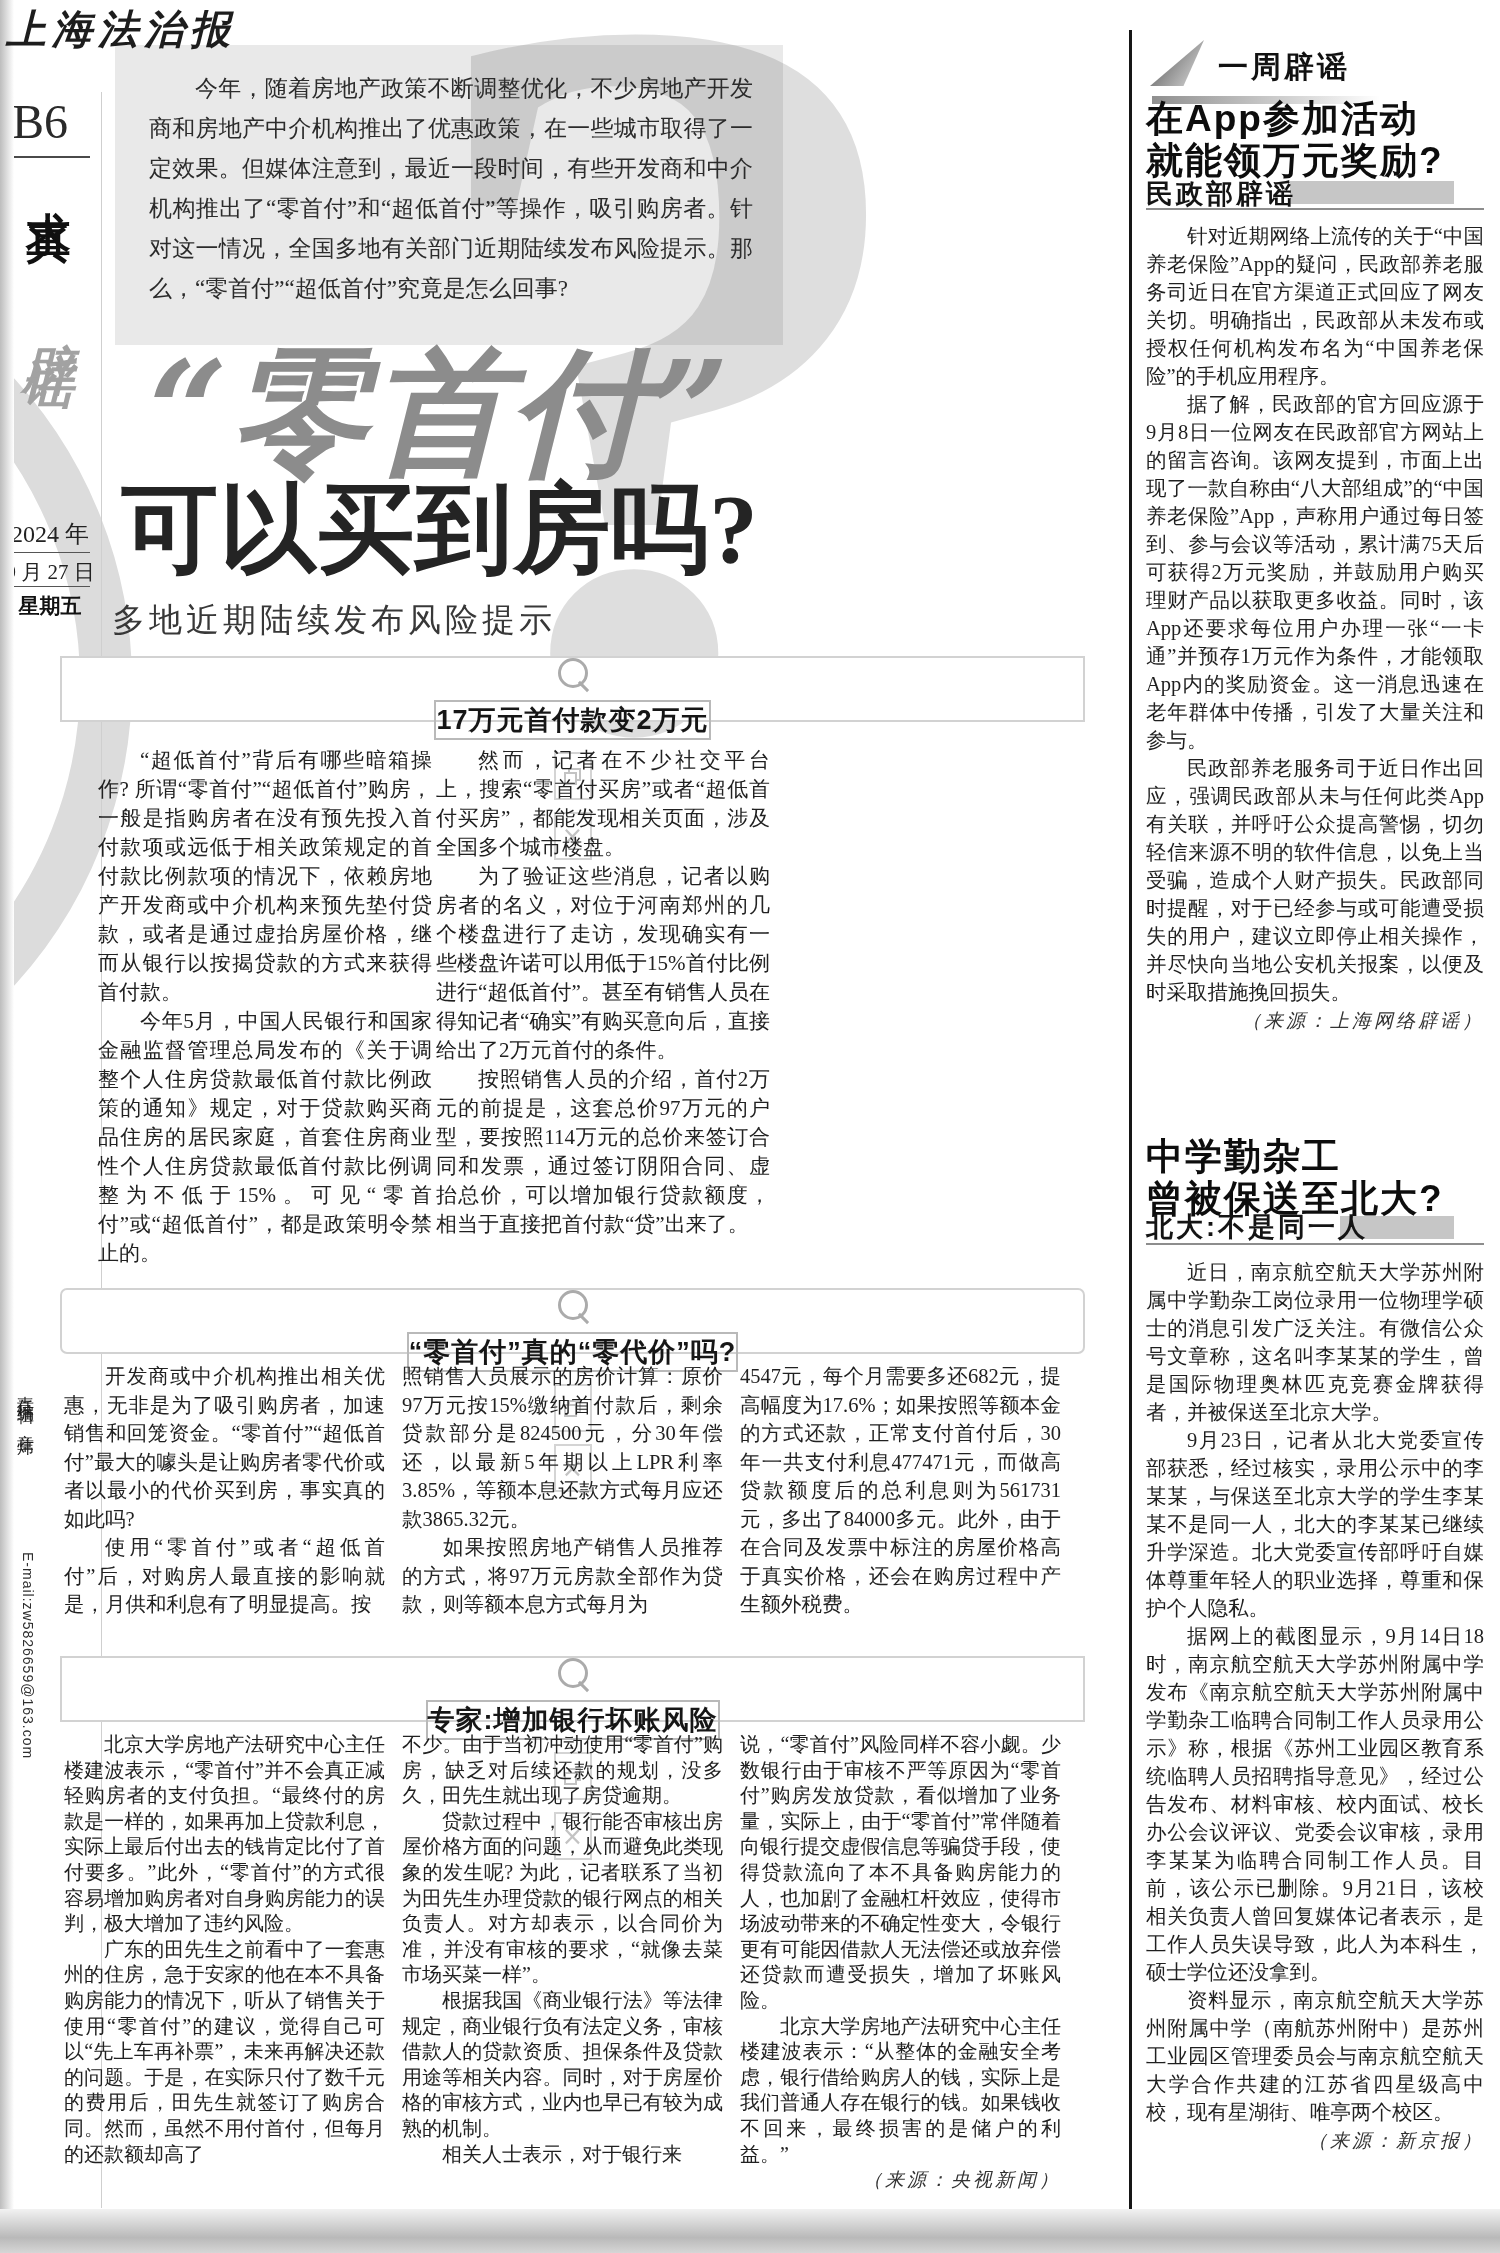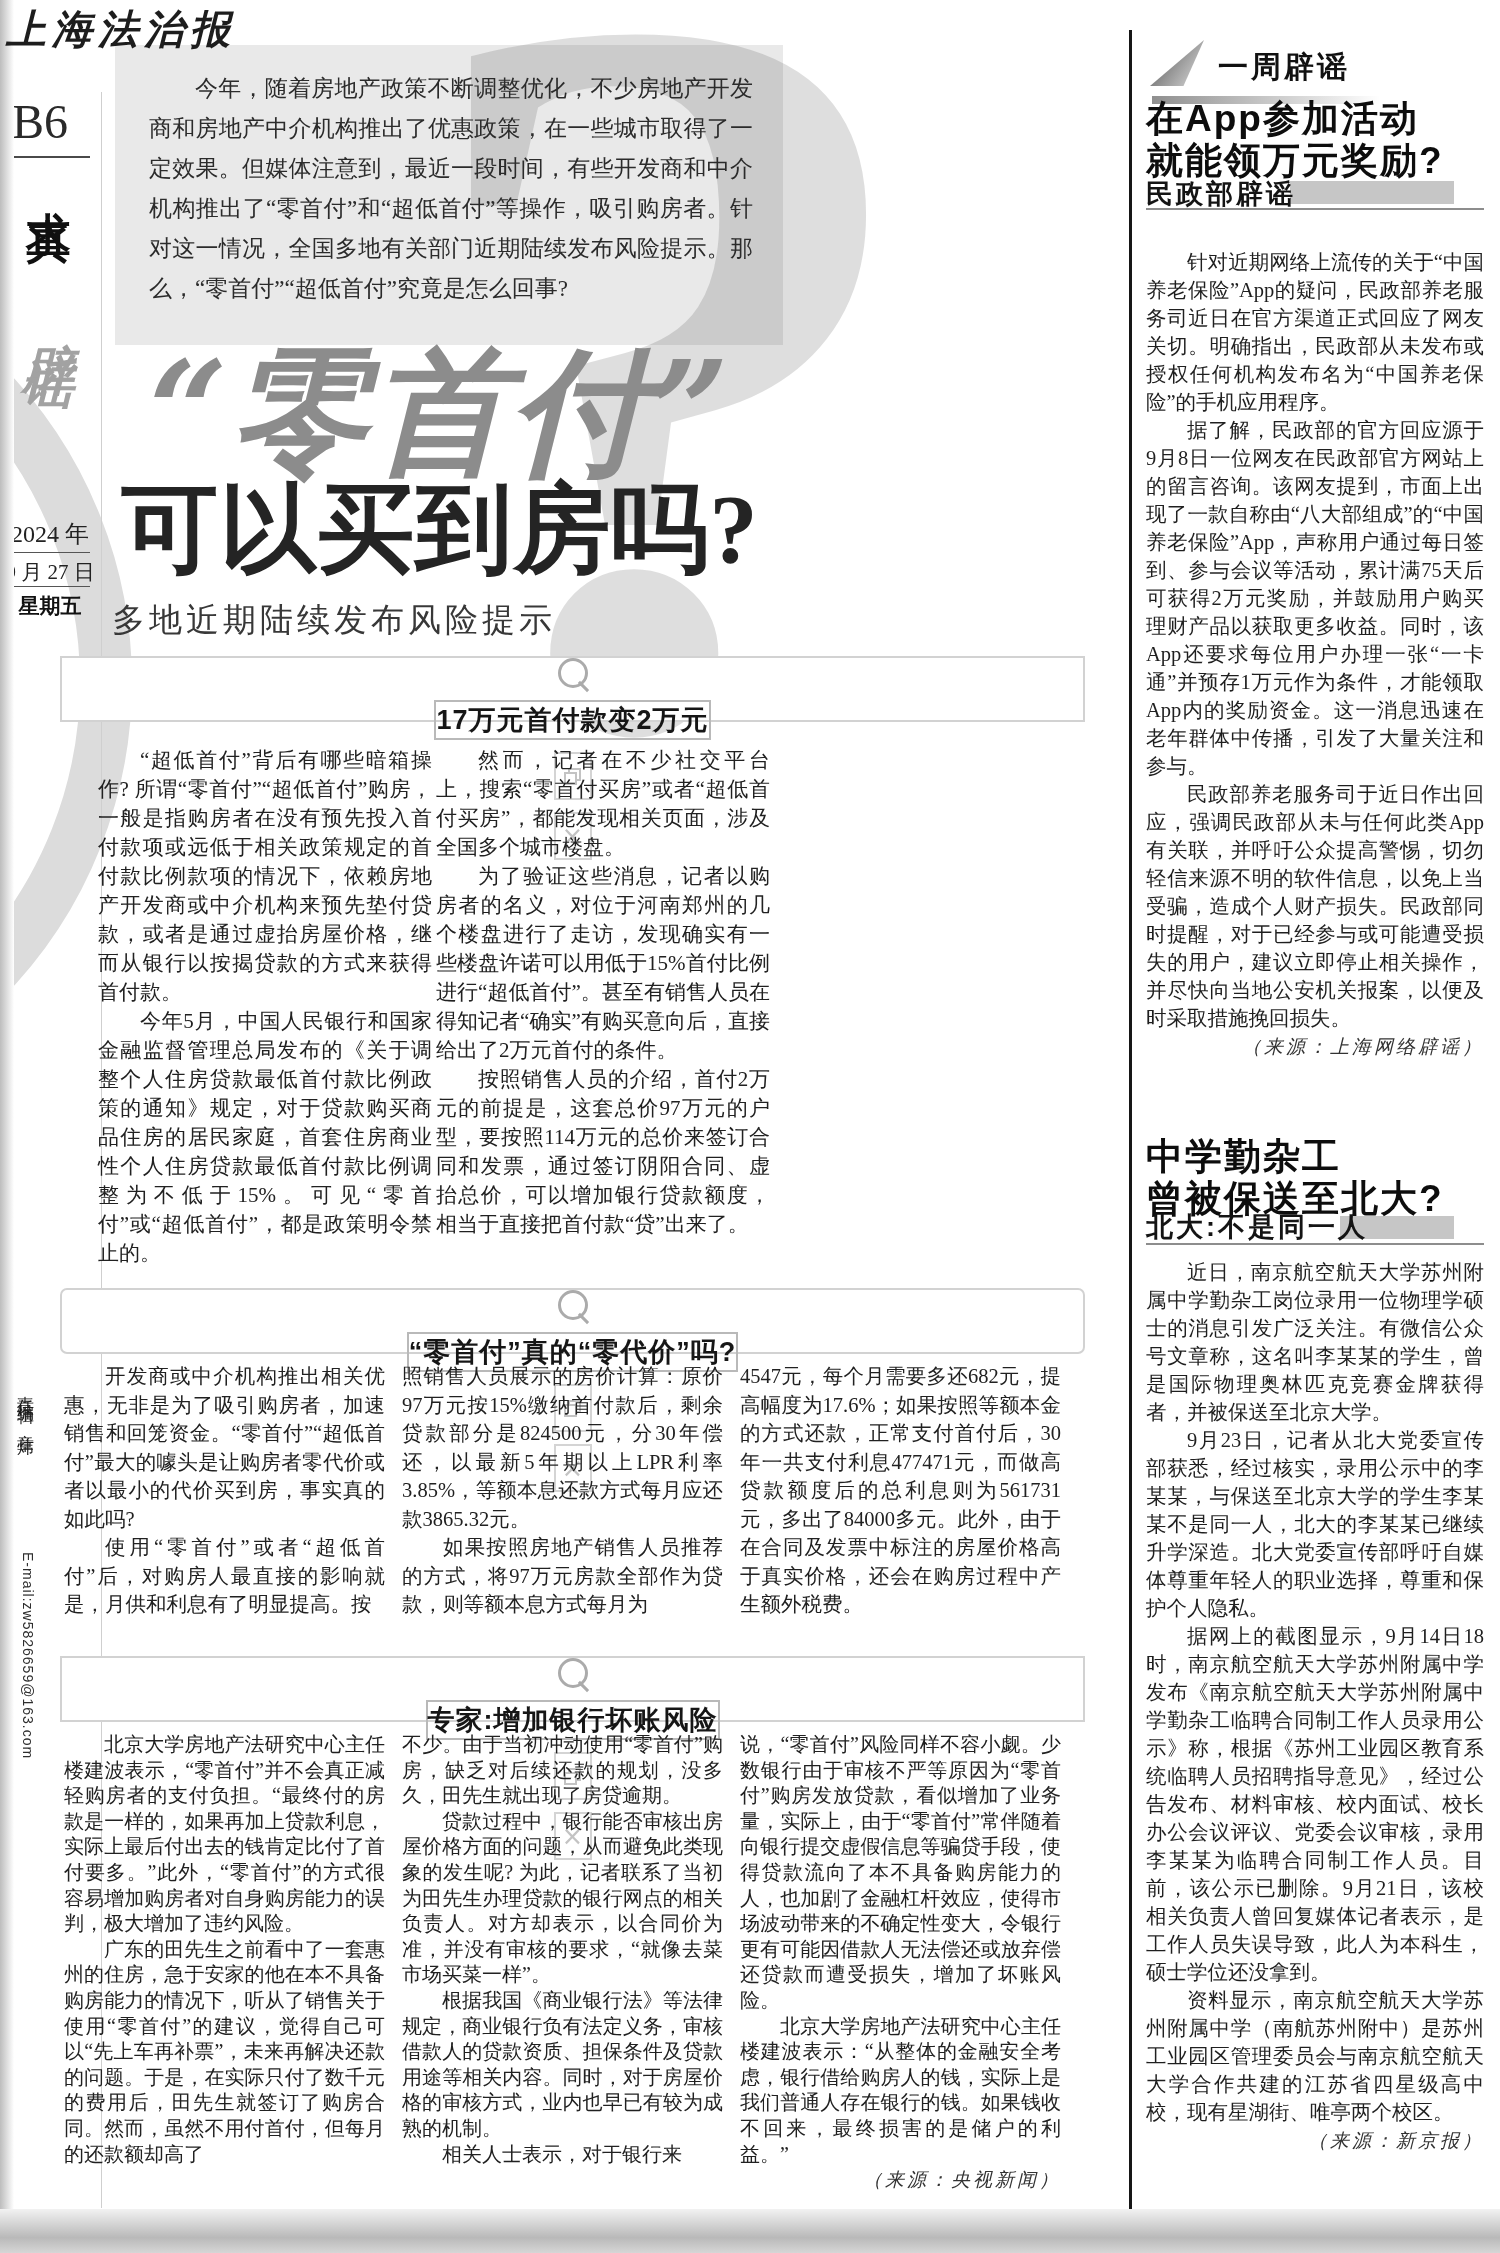--- a/index.html
+++ b/index.html
@@ -201,21 +201,21 @@
     <span class="tag-label">一周辟谣</span>
   </div>
   <div class="abs tag-bar"></div>
 
   <div class="abs side-title" style="top:100px;">在App参加活动</div>
   <div class="abs side-title" style="top:142px;">就能领万元奖励?</div>
   <div class="abs side-subbar" style="left:1290px;top:181px;width:164px;"></div>
   <div class="abs side-sub" style="top:181px;">民政部辟谣</div>
   <div class="abs side-rule" style="top:208px;"></div>
 
-  <div class="abs side-body" style="top:222px;margin-top:26px;">
+  <div class="abs side-body" style="top:222px;">
     <p>针对近期网络上流传的关于“中国养老保险”App的疑问，民政部养老服务司近日在官方渠道正式回应了网友关切。明确指出，民政部从未发布或授权任何机构发布名为“中国养老保险”的手机应用程序。</p>
     <p>据了解，民政部的官方回应源于9月8日一位网友在民政部官方网站上的留言咨询。该网友提到，市面上出现了一款自称由“八大部组成”的“中国养老保险”App，声称用户通过每日签到、参与会议等活动，累计满75天后可获得2万元奖励，并鼓励用户购买理财产品以获取更多收益。同时，该App还要求每位用户办理一张“一卡通”并预存1万元作为条件，才能领取App内的奖励资金。这一消息迅速在老年群体中传播，引发了大量关注和参与。</p>
     <p>民政部养老服务司于近日作出回应，强调民政部从未与任何此类App有关联，并呼吁公众提高警惕，切勿轻信来源不明的软件信息，以免上当受骗，造成个人财产损失。民政部同时提醒，对于已经参与或可能遭受损失的用户，建议立即停止相关操作，并尽快向当地公安机关报案，以便及时采取措施挽回损失。</p>
     <p class="cont kai side-src">（来源：上海网络辟谣）</p>
   </div>
 
   <div class="abs side-title" style="top:1138px;">中学勤杂工</div>
   <div class="abs side-title" style="top:1180px;">曾被保送至北大?</div>
   <div class="abs side-subbar" style="left:1340px;top:1216px;width:114px;"></div>
   <div class="abs side-sub" style="top:1214px;">北大:不是同一人</div>

